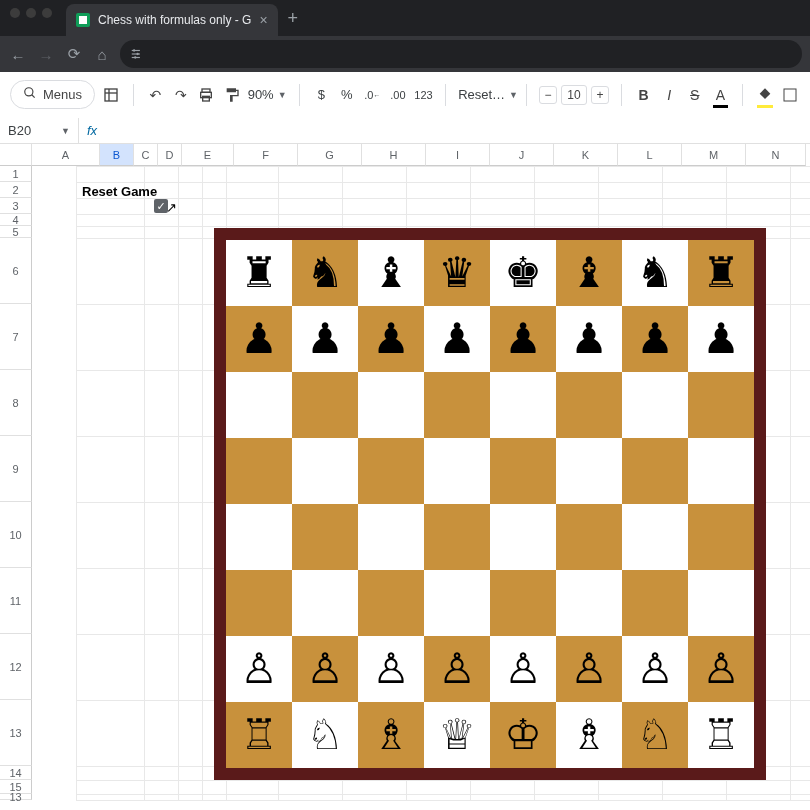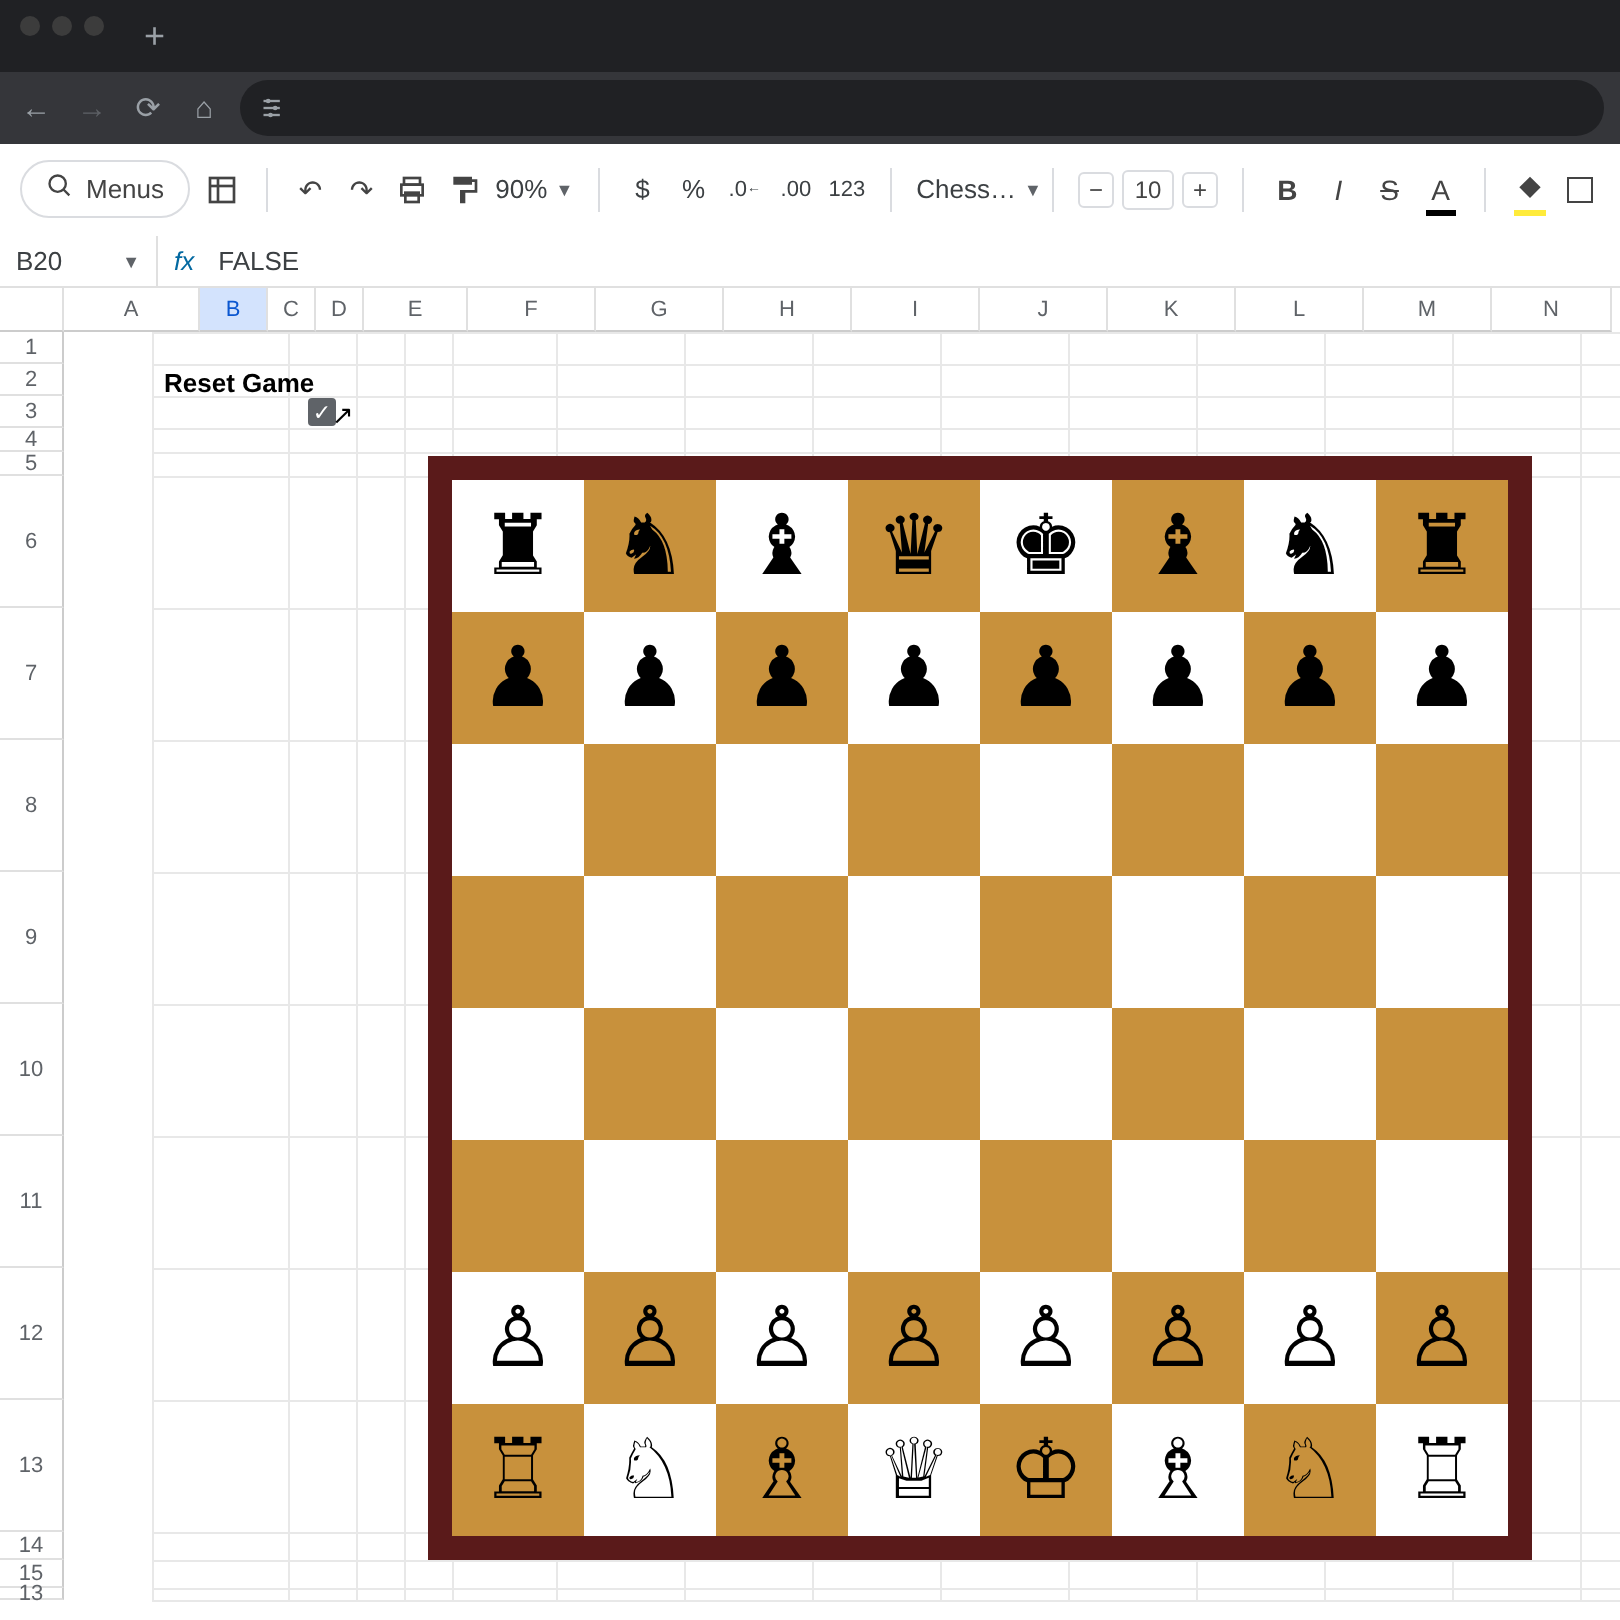--- a/index.html
+++ b/index.html
@@ -79,20 +79,25 @@
 </style>
 </head>
 <body>
 
 <div class="browser-top">
   <div class="win-dots">
     <div class="win-dot"></div>
     <div class="win-dot"></div>
     <div class="win-dot"></div>
   </div>
+  <div class="tab">
+    <div class="tab-favicon"></div>
+    <span class="tab-title">Chess with formulas only - G</span>
+    <span class="tab-close">×</span>
+  </div>
   <div class="newtab">+</div>
 </div>
 
 <div class="addr-bar">
   <span class="nav-ico">←</span>
   <span class="nav-ico disabled">→</span>
   <span class="nav-ico">⟳</span>
   <span class="nav-ico">⌂</span>
   <div class="url-box">
     <span class="url-ico">
@@ -145,21 +150,21 @@
     <span style="font-size:9px;color:#5f6368;">▼</span>
   </div>
   <div class="tb-sep"></div>
   <span class="tb-btn tb-txt">$</span>
   <span class="tb-btn tb-txt">%</span>
   <span class="tb-btn tb-txt" style="font-size:11px;">.0<sub style="font-size:7px;">←</sub></span>
   <span class="tb-btn tb-txt" style="font-size:11px;">.00</span>
   <span class="tb-btn tb-txt" style="font-size:11px;">123</span>
   <div class="tb-sep"></div>
   <div class="font-sel">
-    <span class="tb-txt">Chess…</span>
+    <span class="tb-txt">Reset…</span>
     <span style="font-size:9px;color:#5f6368;">▼</span>
   </div>
   <div class="tb-sep"></div>
   <div class="size-box">
     <span class="pm-btn">−</span>
     <span class="size-input">10</span>
     <span class="pm-btn">+</span>
   </div>
   <div class="tb-sep"></div>
   <span class="tb-btn bold">B</span>
@@ -179,21 +184,20 @@
   </span>
 </div>
 
 <div class="fx-row">
   <div class="namebox">
     <span>B20</span>
     <span class="namebox-caret">▼</span>
   </div>
   <div class="fx-sep"></div>
   <span class="fx-ico">fx</span>
-  <span class="fx-val">FALSE</span>
 </div>
 
 <div class="sheet">
   <div class="col-hdr-row">
     <div class="corner"></div>
     <div id="col-hdrs" style="display: flex;">
         <div class="col-hdr" style="width: 68px;">A</div>
         <div class="col-hdr sel" style="width: 34px;">B</div>
         <div class="col-hdr" style="width: 24px;">C</div>
         <div class="col-hdr" style="width: 24px;">D</div>

